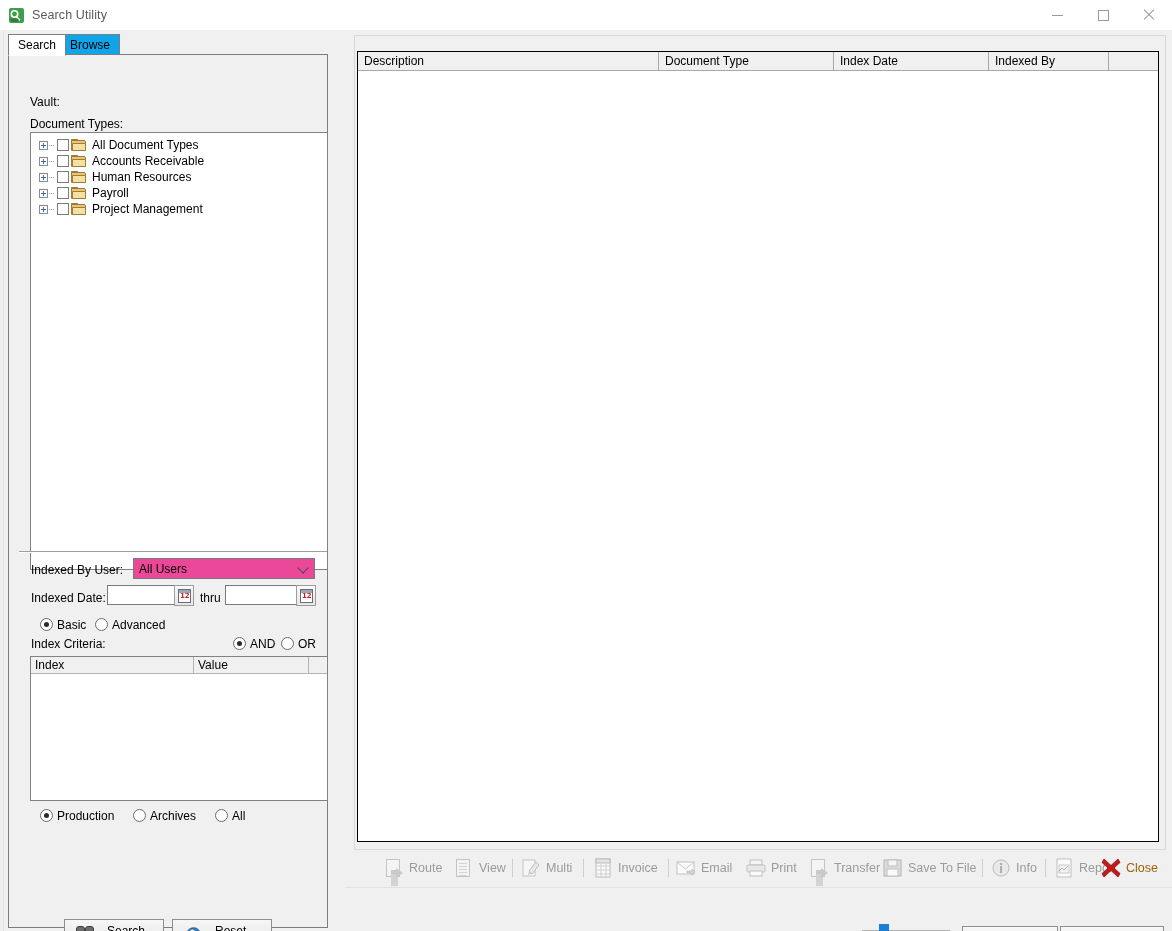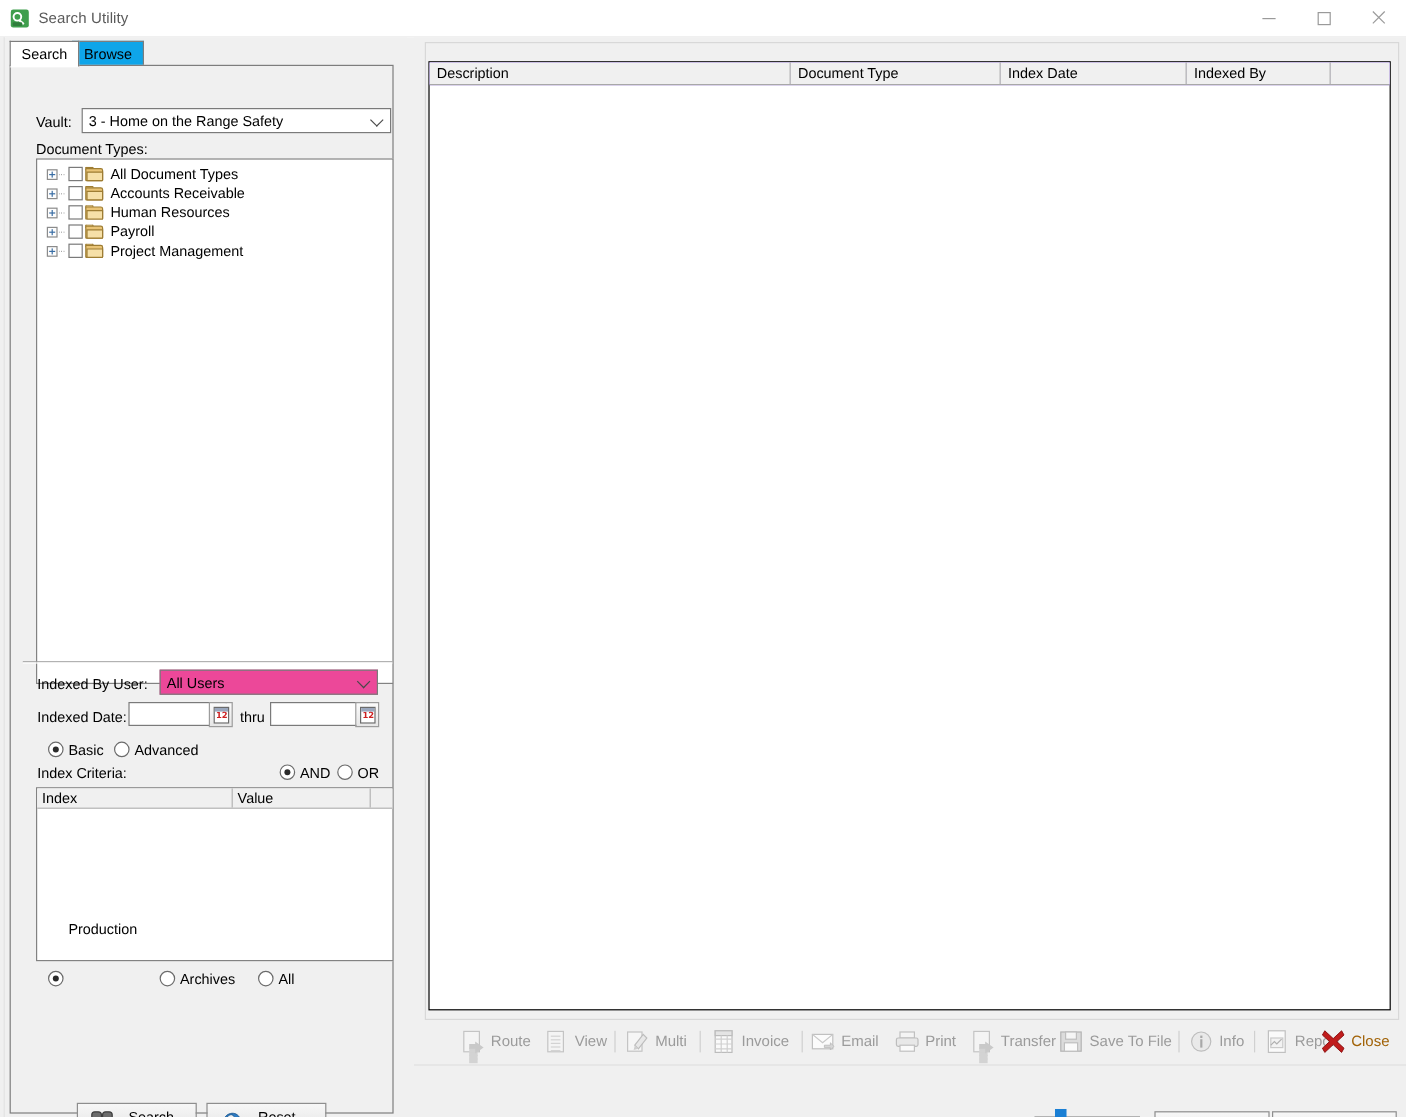--- a/index.html
+++ b/index.html
@@ -235,21 +235,21 @@
     position: absolute; top: 0; height: 16px; line-height: 16px;
     font-size: 12px; padding-left: 4px;
     border-right: 1px solid #b4b4b4;
   }
   #gcol-index { left: 0; width: 163px; }
   #gcol-value { left: 163px; width: 115px; }
   #gcol-pad   { left: 278px; width: 18px; border-right: none; }
 
   
   #rb-prod { left: 31px; top: 754px; }
-  #lb-prod { left: 48px; top: 712px; }
+  #lb-prod { left: 48px; top: 754px; }
   #rb-arch { left: 124px; top: 754px; }
   #lb-arch { left: 141px; top: 754px; }
   #rb-all  { left: 206px; top: 754px; }
   #lb-all  { left: 223px; top: 754px; }
 
   
   .lbtn {
     position: absolute; top: 864px; height: 23px; width: 100px;
     background: linear-gradient(#f7f7f7,#e6e6e6);
     border: 1px solid #8e8e8e;
@@ -401,24 +401,20 @@
   <div id="left-pane">
 
     <div id="tabstrip">
       <div class="tab active" id="tab-search"><span>Search</span></div>
       <div class="tab" id="tab-browse"><span>Browse</span></div>
     </div>
 
     <div id="tabpage">
 
       <span id="vault-label">Vault:</span>
-      <div id="vault-combo">
-        <span id="vault-value">3 - Home on the Range Safety</span>
-        <span class="combo-arrow thin"></span>
-      </div>
 
       <span id="doctypes-label">Document Types:</span>
       <div id="tree">
         <div style="height:4px"></div>
         <div class="tnode">
           <span class="expander"></span>
             <span class="dots"></span>
           <span class="tcheck"></span>
           <span class="folder">
               <i class="f-tab"></i>

